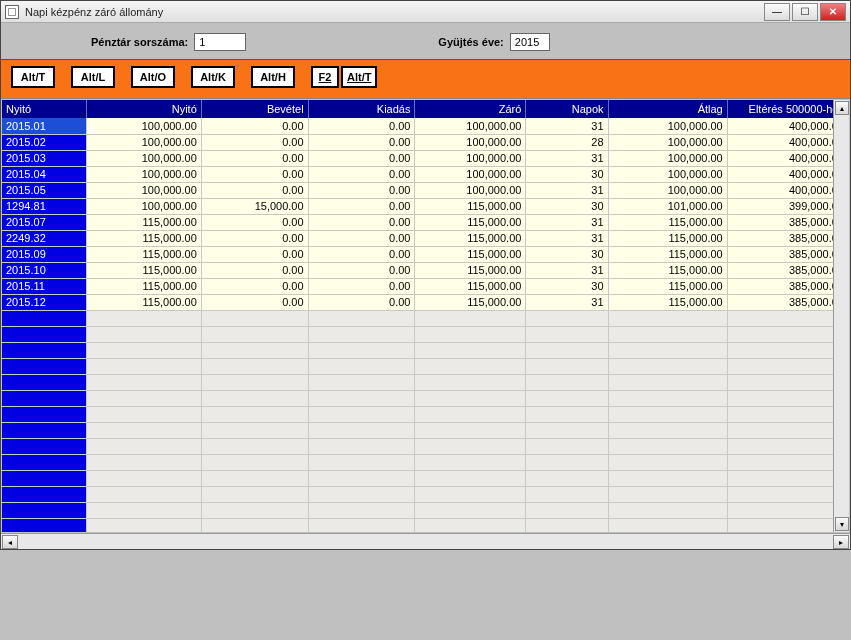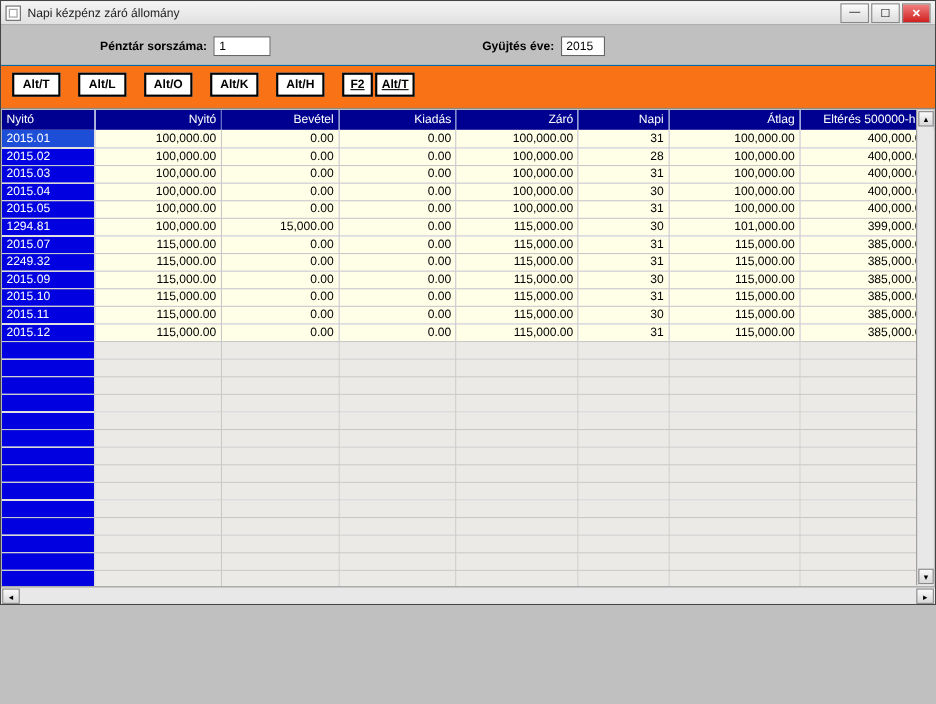--- a/index.html
+++ b/index.html
@@ -240,21 +240,21 @@
         <col style="width:116px">
           <col style="width:118px">
       </colgroup>
       <thead>
         <tr>
           <th class="left">Nyitó</th>
           <th class="right">Nyitó</th>
           <th class="right">Bevétel</th>
           <th class="right">Kiadás</th>
           <th class="right">Záró</th>
-          <th class="right">Napi</th>
+          <th class="right">Napok</th>
           <th class="right">Átlag</th>
           <th class="right">Eltérés 500000-hez</th>
         </tr>
       </thead>
       <tbody id="tbody">
           <tr>
             <td class="month selected">2015.01</td>
             <td class="num">100,000.00</td>
             <td class="num">0.00</td>
             <td class="num">0.00</td>

